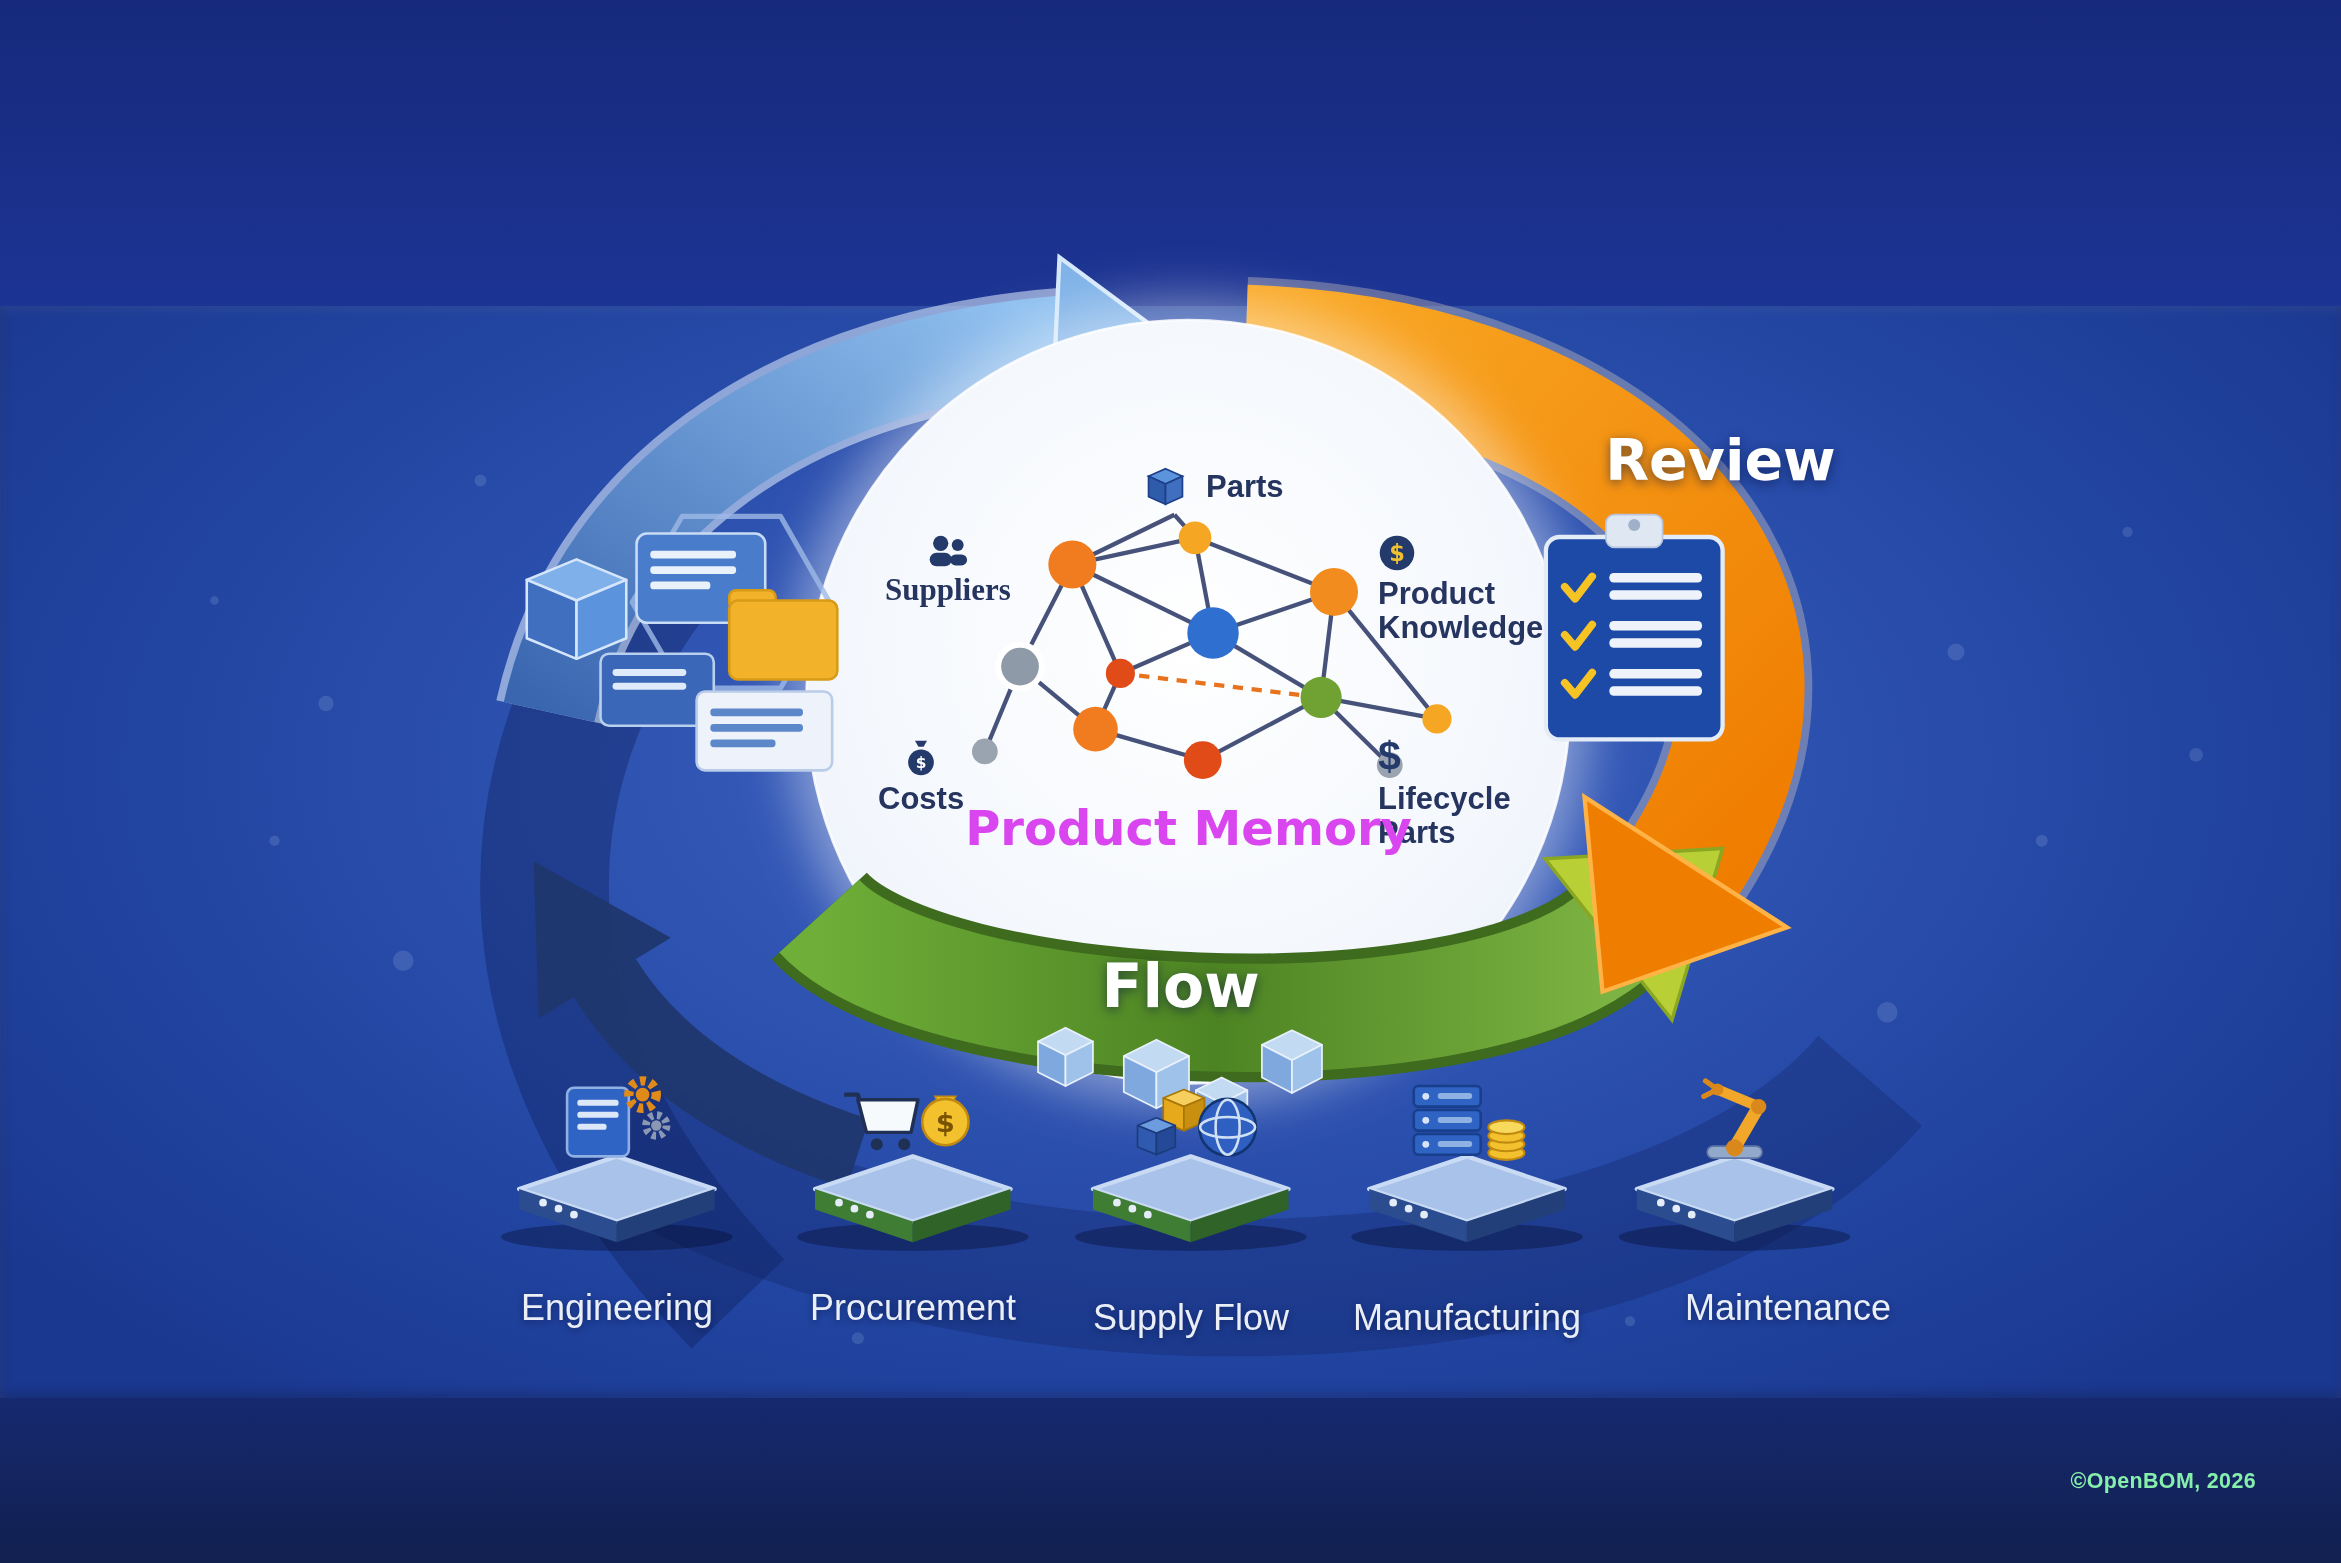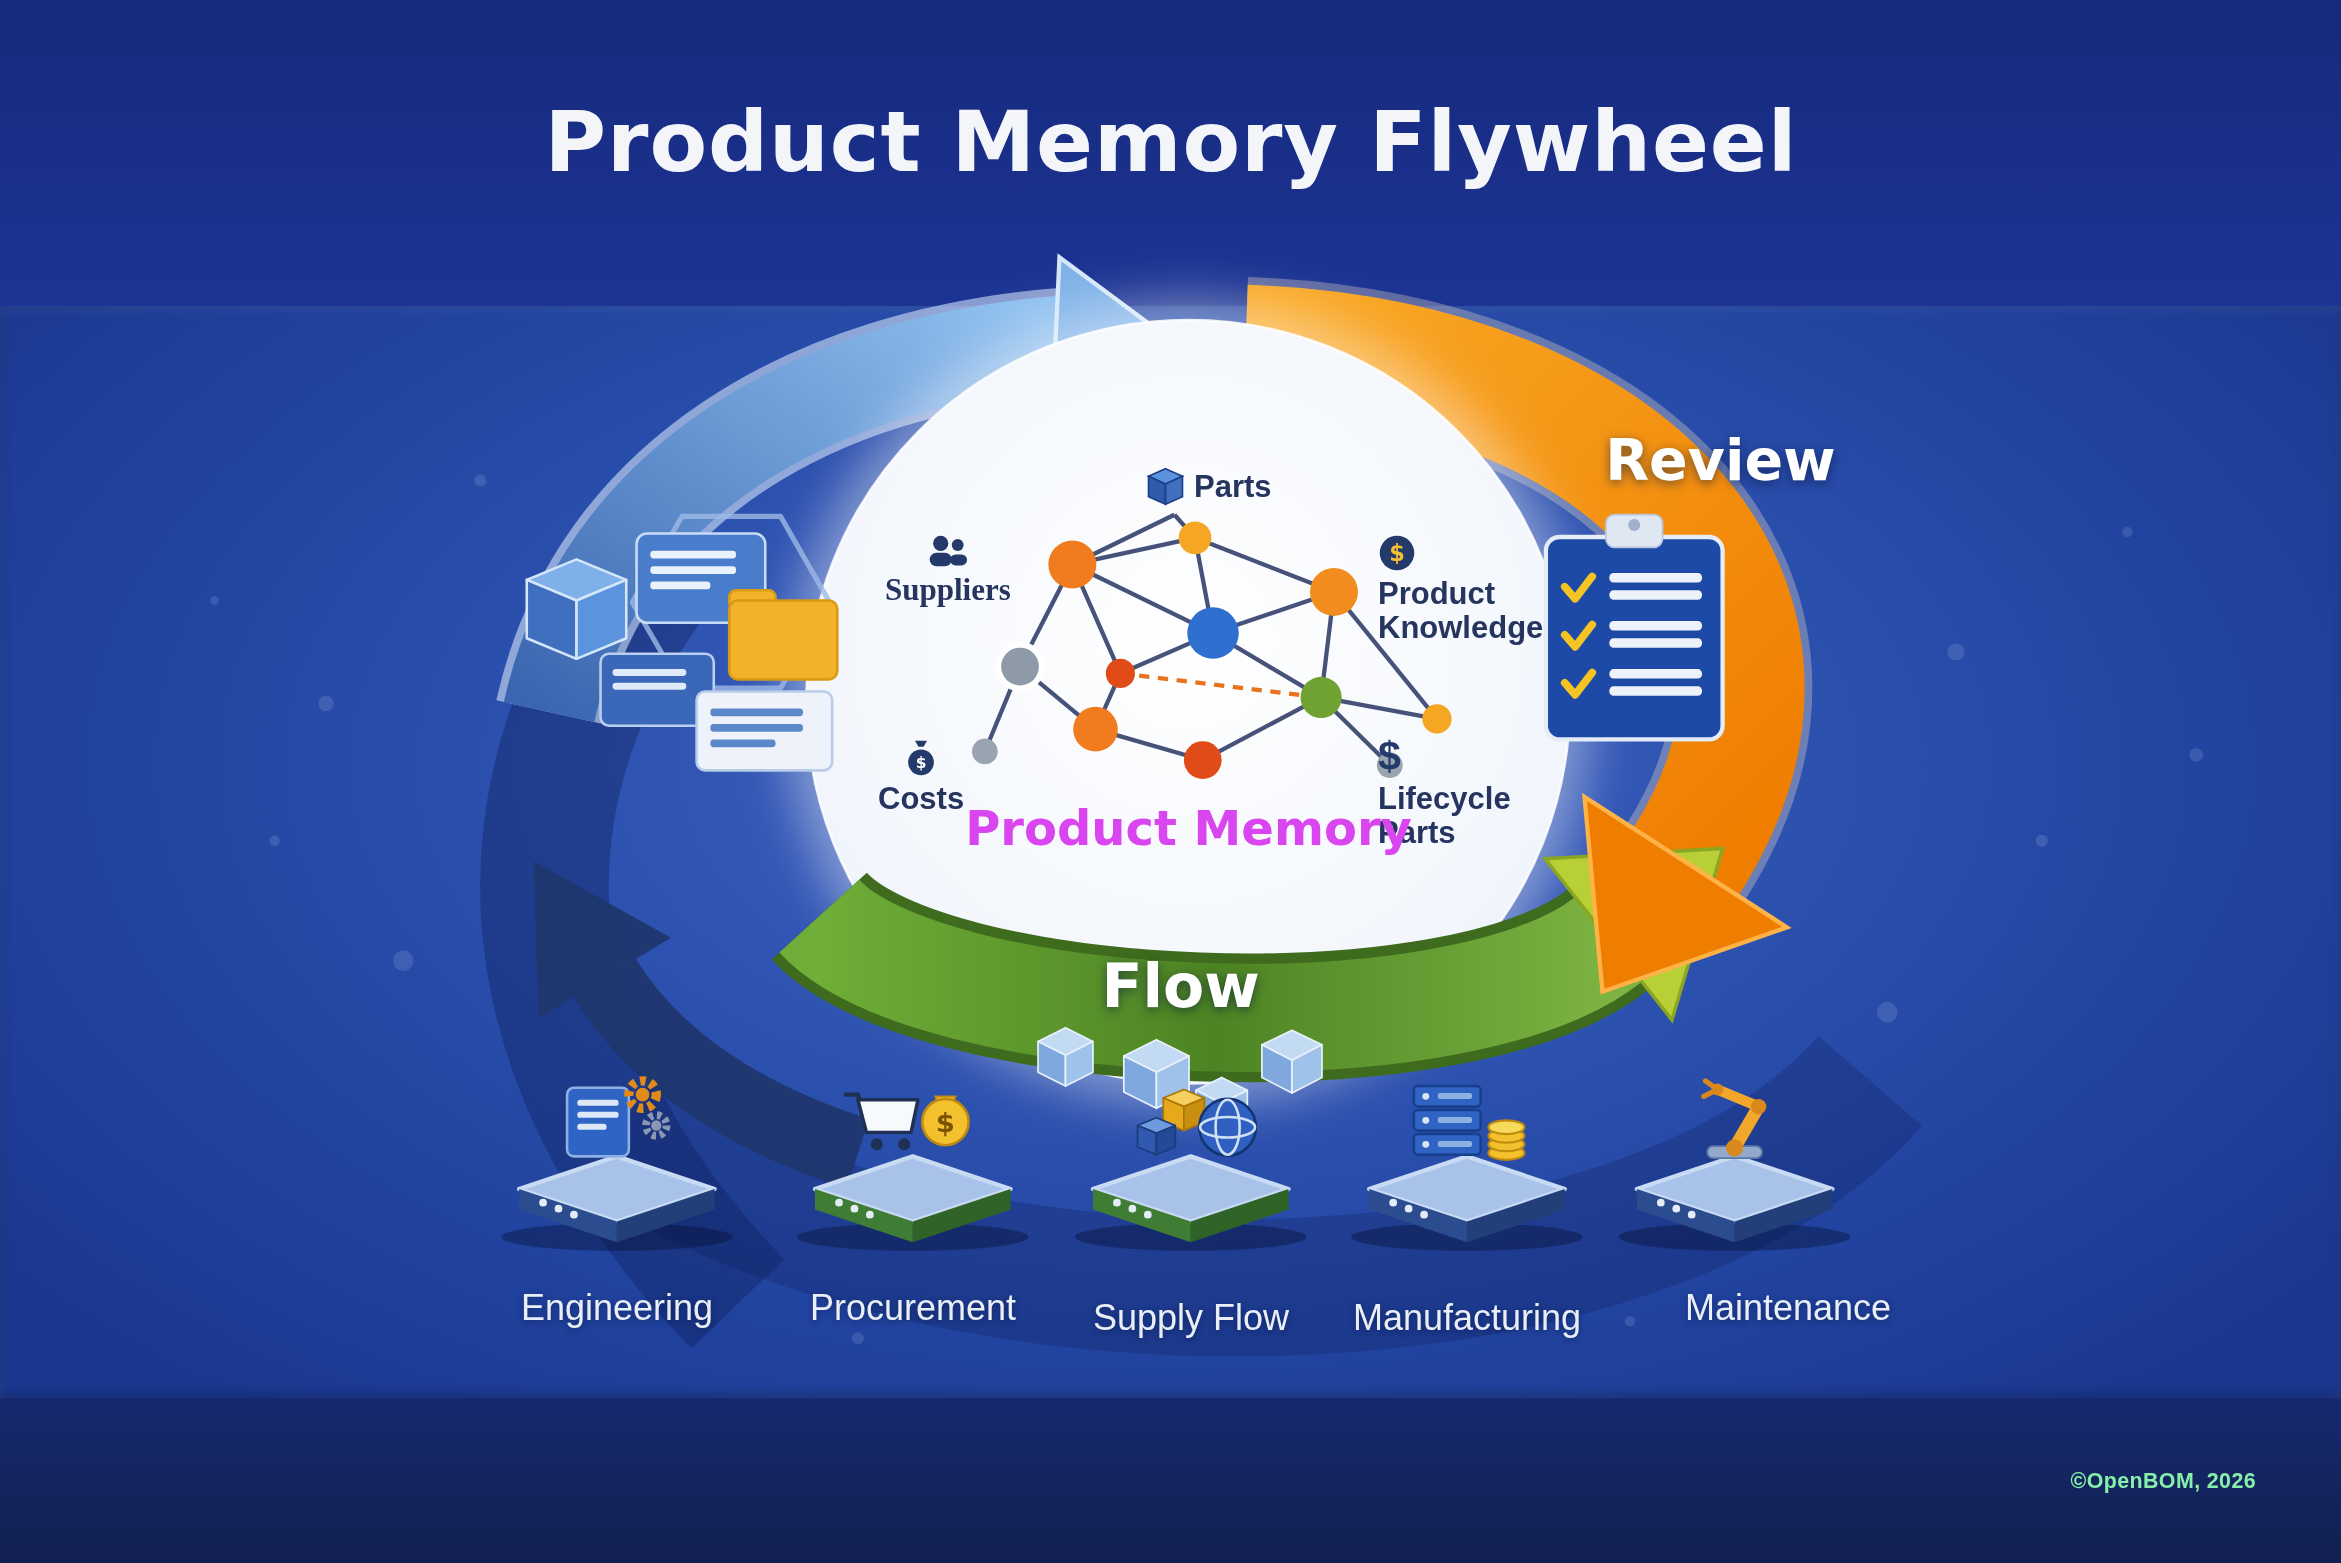--- a/index.html
+++ b/index.html
@@ -33,21 +33,21 @@
     text-shadow:0 2.6px 10.3px rgba(8,18,60,.55);
   }
   .lbl-capture{left:456px;top:429px;width:343px;font-size:57px;}
   .lbl-review{left:1549px;top:427px;width:343px;font-size:57px;}
   .lbl-flow{left:1009px;top:951px;width:343px;font-size:60px;}
   .hub-title{
     position:absolute;left:888px;top:800px;width:601px;text-align:center;
     font-family:"DejaVu Sans",sans-serif;font-weight:bold;font-size:48px;color:#d946ef;
   }
   .hub-item{
-    position:absolute;display:flex;align-items:center;gap:9px;
+    position:absolute;display:flex;align-items:center;gap:21px;
     color:#26355f;font-weight:bold;font-size:31px;line-height:1.08;
   }
   .hub-item.col{flex-direction:column;align-items:flex-start;gap:5.1px;}
   .hub-item.col-c{flex-direction:column;align-items:center;gap:5.1px;}
   .hub-parts{left:1146px;top:465px;}
   .hub-suppliers{left:885px;top:534px;font-family:Liberation Serif, serif;}
   .hub-knowledge{left:1378px;top:534px;width:189px;}
   .hub-costs{left:878px;top:739px;}
   .hub-lifecycle{left:1378px;top:736px;width:197px;}
   .dollar-glyph{font-size:41px;font-weight:bold;color:#243a6b;line-height:1;}
@@ -68,21 +68,20 @@
 </style>
 </head>
 <body>
 
 <div class="stage">
 
   <div class="band-header"></div>
   <div class="band-main"></div>
   <div class="band-footer"></div>
 
-  <div class="page-title">Product Memory Flywheel</div>
 
   <svg class="diagram" viewBox="0 0 2730 1822">
     <defs>
       <linearGradient id="gradBlue" x1="0" y1="1" x2="1" y2="0">
         <stop offset="0" stop-color="#3a66b0"></stop>
           <stop offset="1" stop-color="#8fc0ef"></stop>
       </linearGradient>
       <linearGradient id="gradOrange" x1="0" y1="0" x2="1" y2="1">
         <stop offset="0" stop-color="#f9a825"></stop>
           <stop offset="1" stop-color="#ef7d00"></stop>

